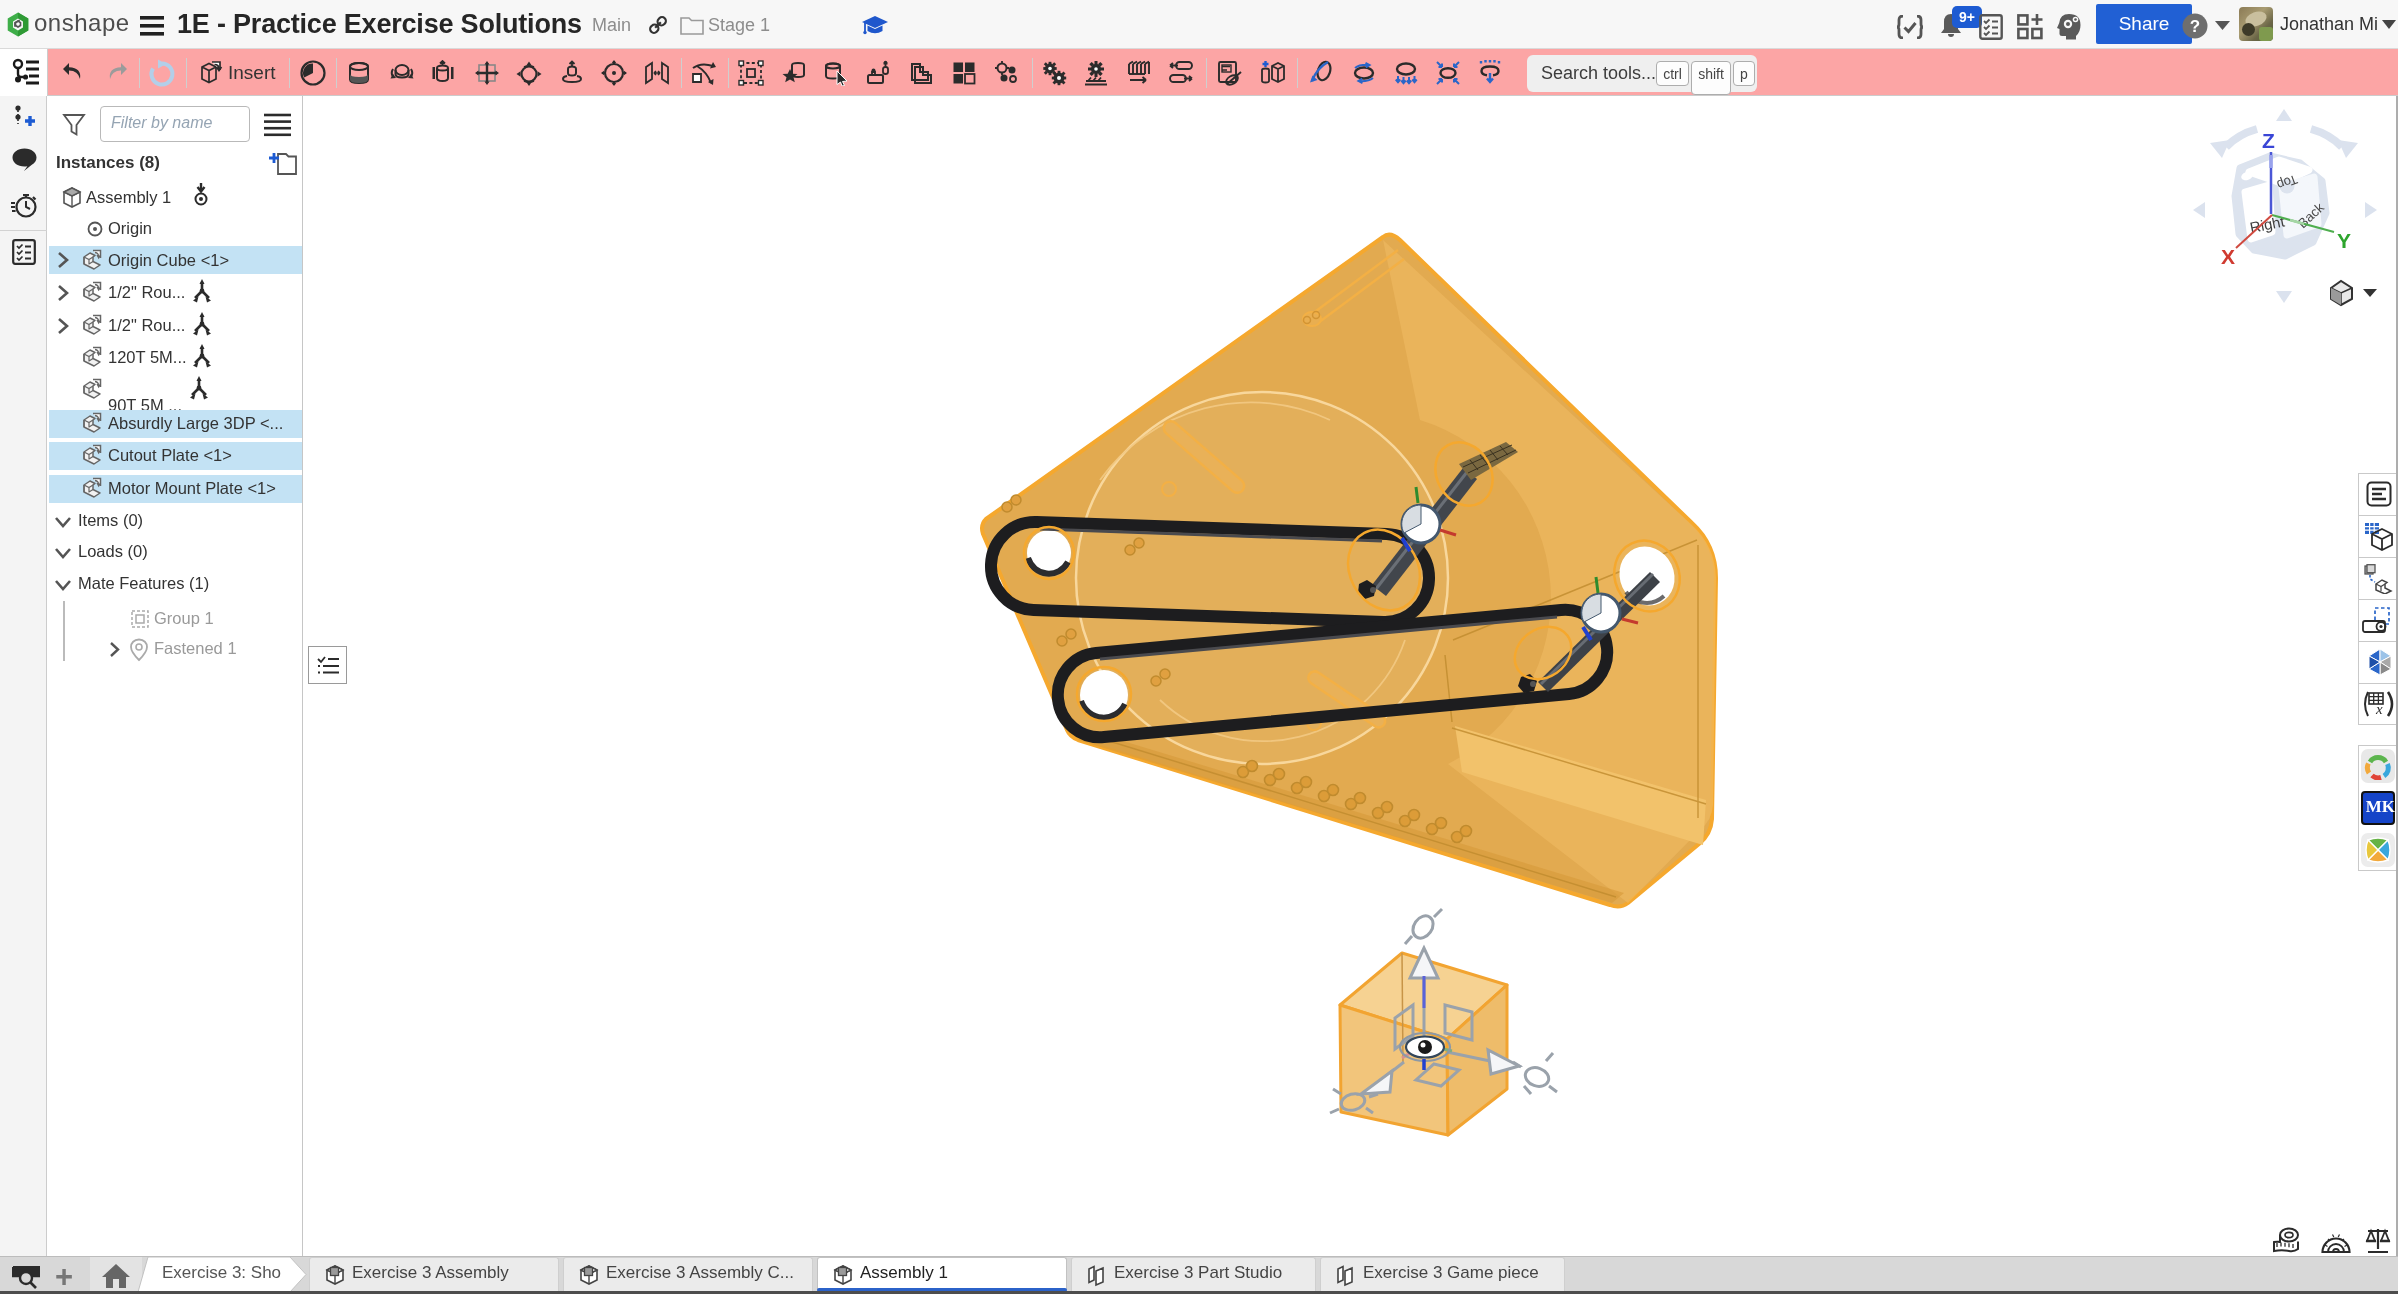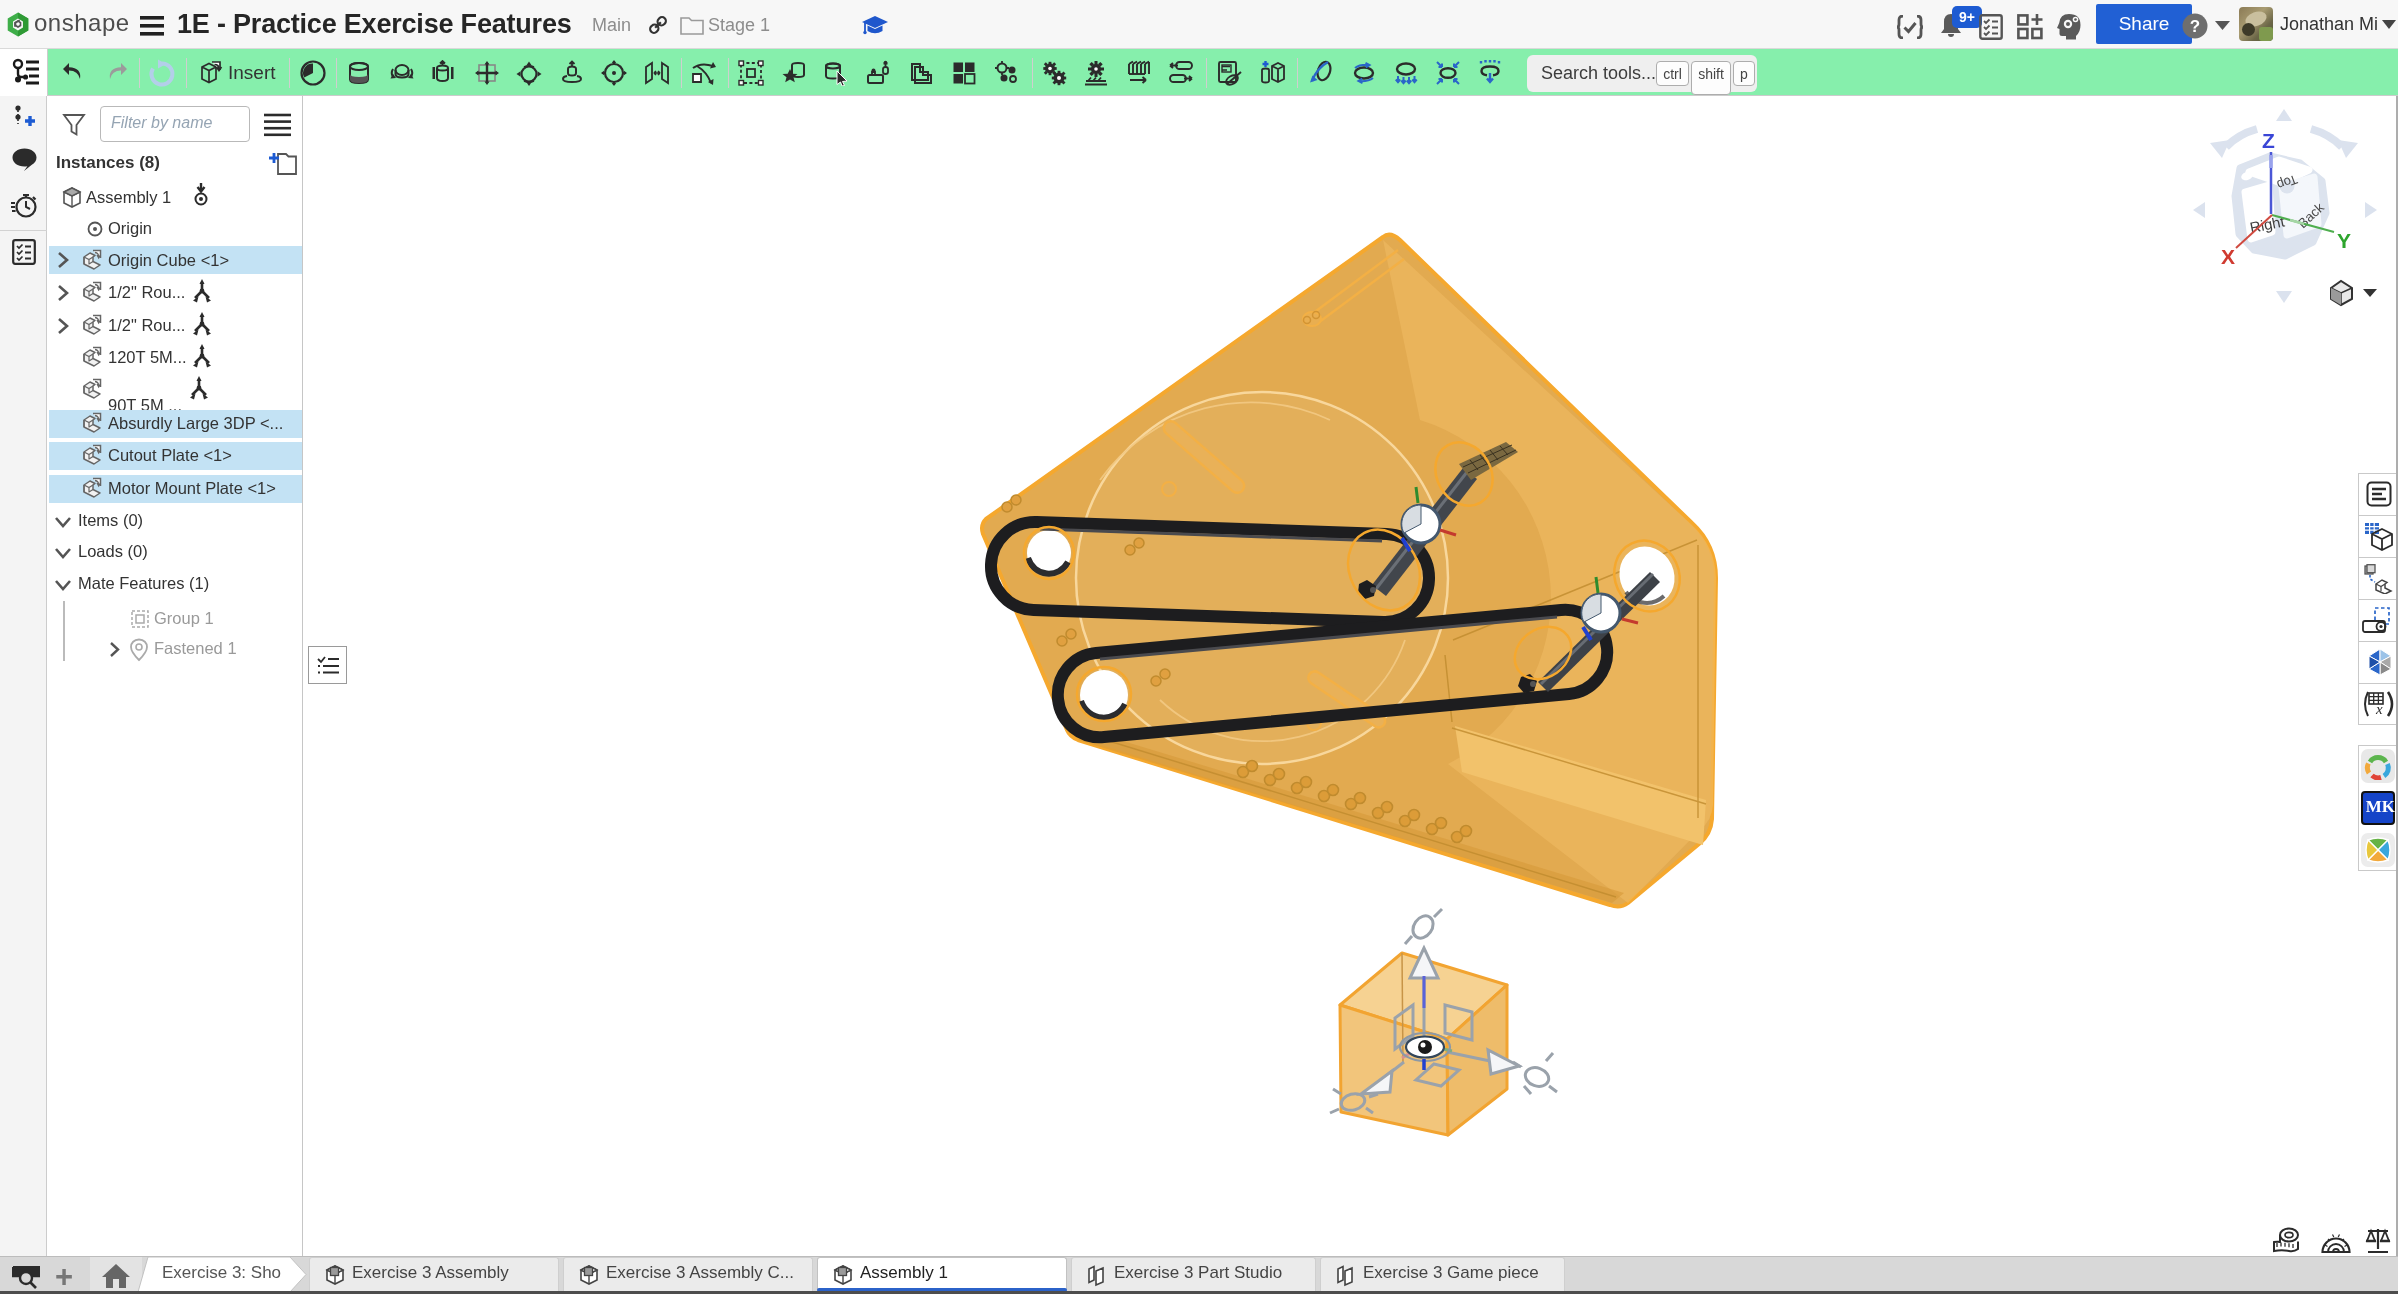--- a/index.html
+++ b/index.html
@@ -1,21 +1,21 @@
 <!DOCTYPE html>
 <html><head>
 <meta charset="utf-8">
 <style>
   * { margin:0; padding:0; box-sizing:border-box; }
   html,body { width:2398px; height:1294px; overflow:hidden; }
   body { font-family:"Liberation Sans", sans-serif; background:#ffffff; position:relative; }
   .abs { position:absolute; }
   
   #header { position:absolute; left:0; top:0; width:2398px; height:49px; background:#f7f7f7; border-bottom:1px solid #dadada; }
-  #toolbar { position:absolute; left:0; top:49px; width:2398px; height:47px; background:#86efac; border-bottom:1px solid #cccccc; }
+  #toolbar { position:absolute; left:0; top:49px; width:2398px; height:47px; background:#fca5a5; border-bottom:1px solid #cccccc; }
   #toolbar .sep { position:absolute; top:9px; width:1px; height:30px; background:#cfcfcf; }
   .ti { position:absolute; top:11px; width:26px; height:26px; }
   #leftstrip { position:absolute; left:0; top:96px; width:47px; height:1160px; background:#f4f4f4; border-right:1px solid #cccccc; }
   #leftpanel { position:absolute; left:47px; top:96px; width:256px; height:1160px; background:#ffffff; border-right:1px solid #c6c6c6; }
   #bottombar { position:absolute; left:0; top:1256px; width:2398px; height:35px; background:#d8d8d8; border-top:1px solid #bcbcbc; }
   #bottomstrip { position:absolute; left:0; top:1291px; width:2398px; height:3px; background:#4d4d4d; }
   .hl { position:absolute; left:2px; width:253px; height:28px; background:#c3e2f4; }
   .row { position:absolute; font-size:16.5px; color:#333; white-space:nowrap; }
   .gray { color:#9a9a9a; }
   .tab { position:absolute; top:0; height:35px; font-size:17px; color:#444; }
@@ -267,21 +267,21 @@
     <path d="M14 11 L16.9 12.8 V16.2 L14 18 L11.1 16.2 V12.8 Z" fill="none" stroke="#555" stroke-width="2"></path>
     <path d="M10.5 17.5 V13 L16 10" fill="none" stroke="#555" stroke-width="2"></path>
   </svg>
   <div class="abs" style="left:34px;top:9px;font-size:24px;color:#4d4d4d;letter-spacing:0.5px;">onshape</div>
 
   <svg class="abs" style="left:140px;top:16px" width="24" height="20" viewBox="0 0 24 20">
     <rect x="0" y="0" width="24" height="3.6" fill="#222"></rect>
       <rect x="0" y="8" width="24" height="3.6" fill="#222"></rect>
       <rect x="0" y="16" width="24" height="3.6" fill="#222"></rect>
   </svg>
-  <div class="abs" style="left:177px;top:9px;font-size:27px;font-weight:bold;color:#262626;letter-spacing:-0.2px;">1E - Practice Exercise Features</div>
+  <div class="abs" style="left:177px;top:9px;font-size:27px;font-weight:bold;color:#262626;letter-spacing:-0.2px;">1E - Practice Exercise Solutions</div>
   <div class="abs" style="left:592px;top:15px;font-size:18px;color:#8d8d8d;">Main</div>
 
   <svg class="abs" style="left:647px;top:14px" width="22" height="22" viewBox="0 0 22 22">
     <g transform="rotate(45 11 11)" fill="none" stroke="#333" stroke-width="2.2">
       <rect x="7.2" y="1.5" width="7.6" height="8.5" rx="3.8"></rect>
       <rect x="7.2" y="12" width="7.6" height="8.5" rx="3.8"></rect>
       <line x1="11" y1="7" x2="11" y2="15"></line>
     </g>
   </svg>
 

